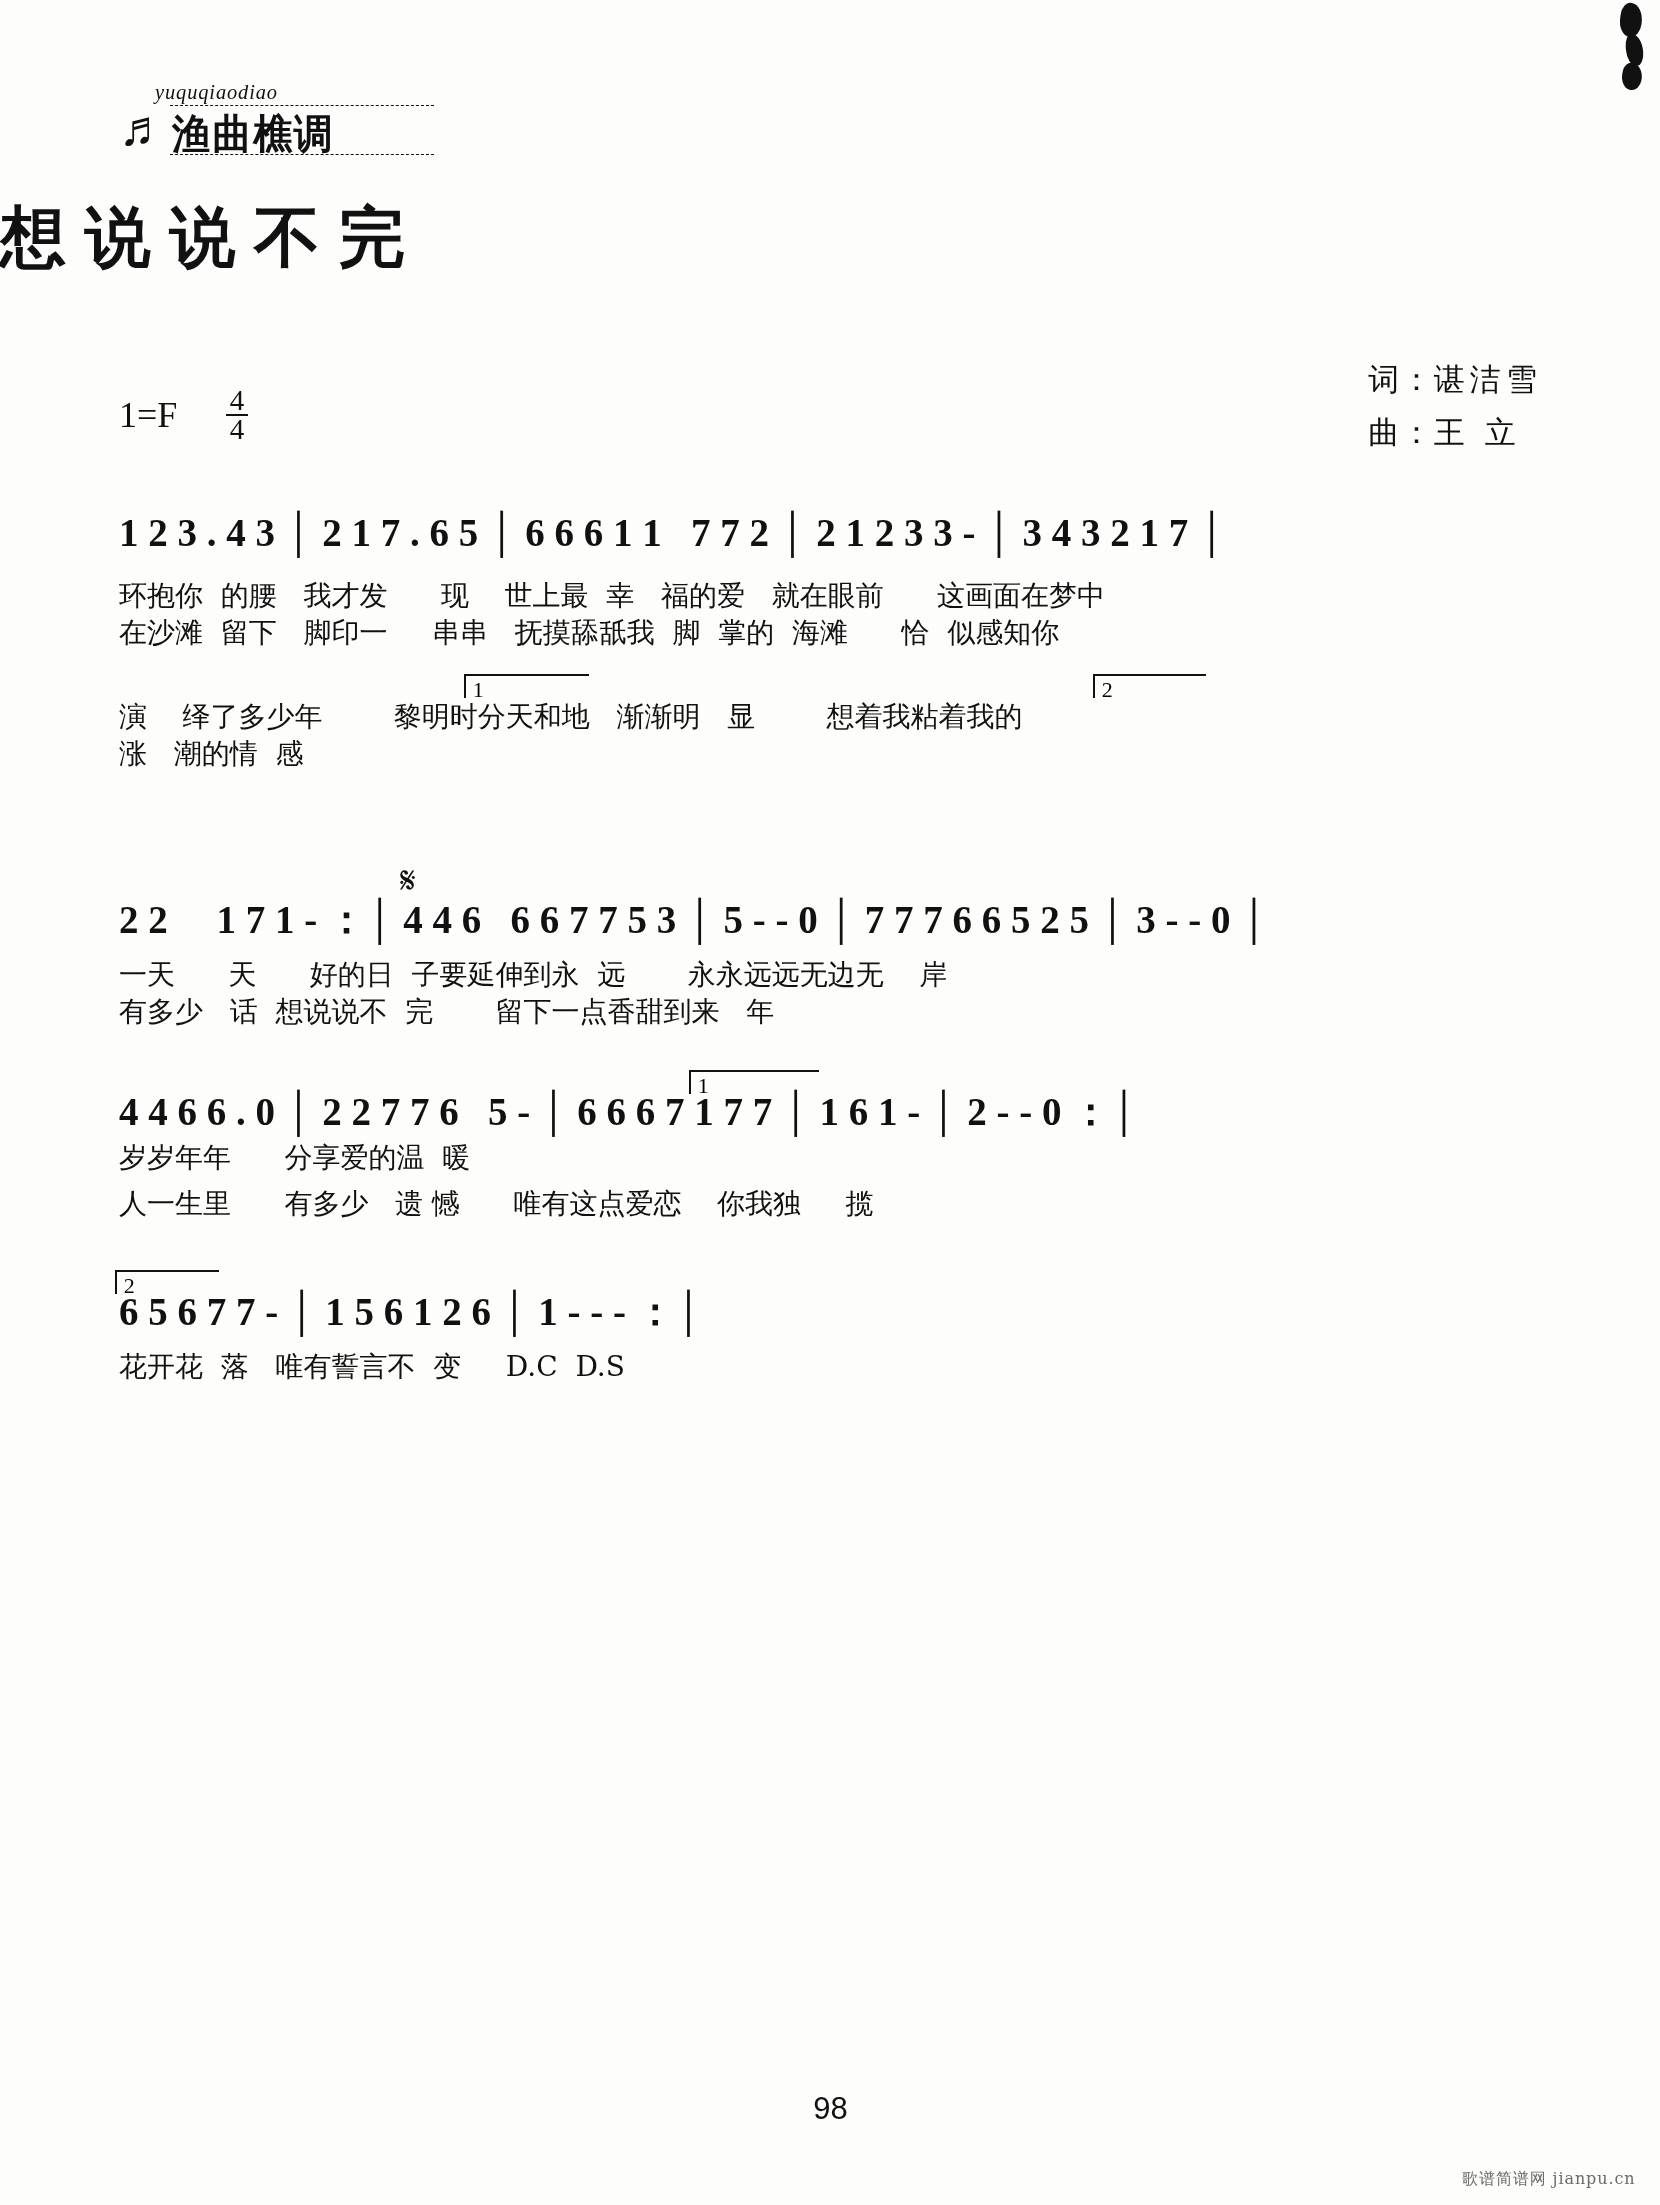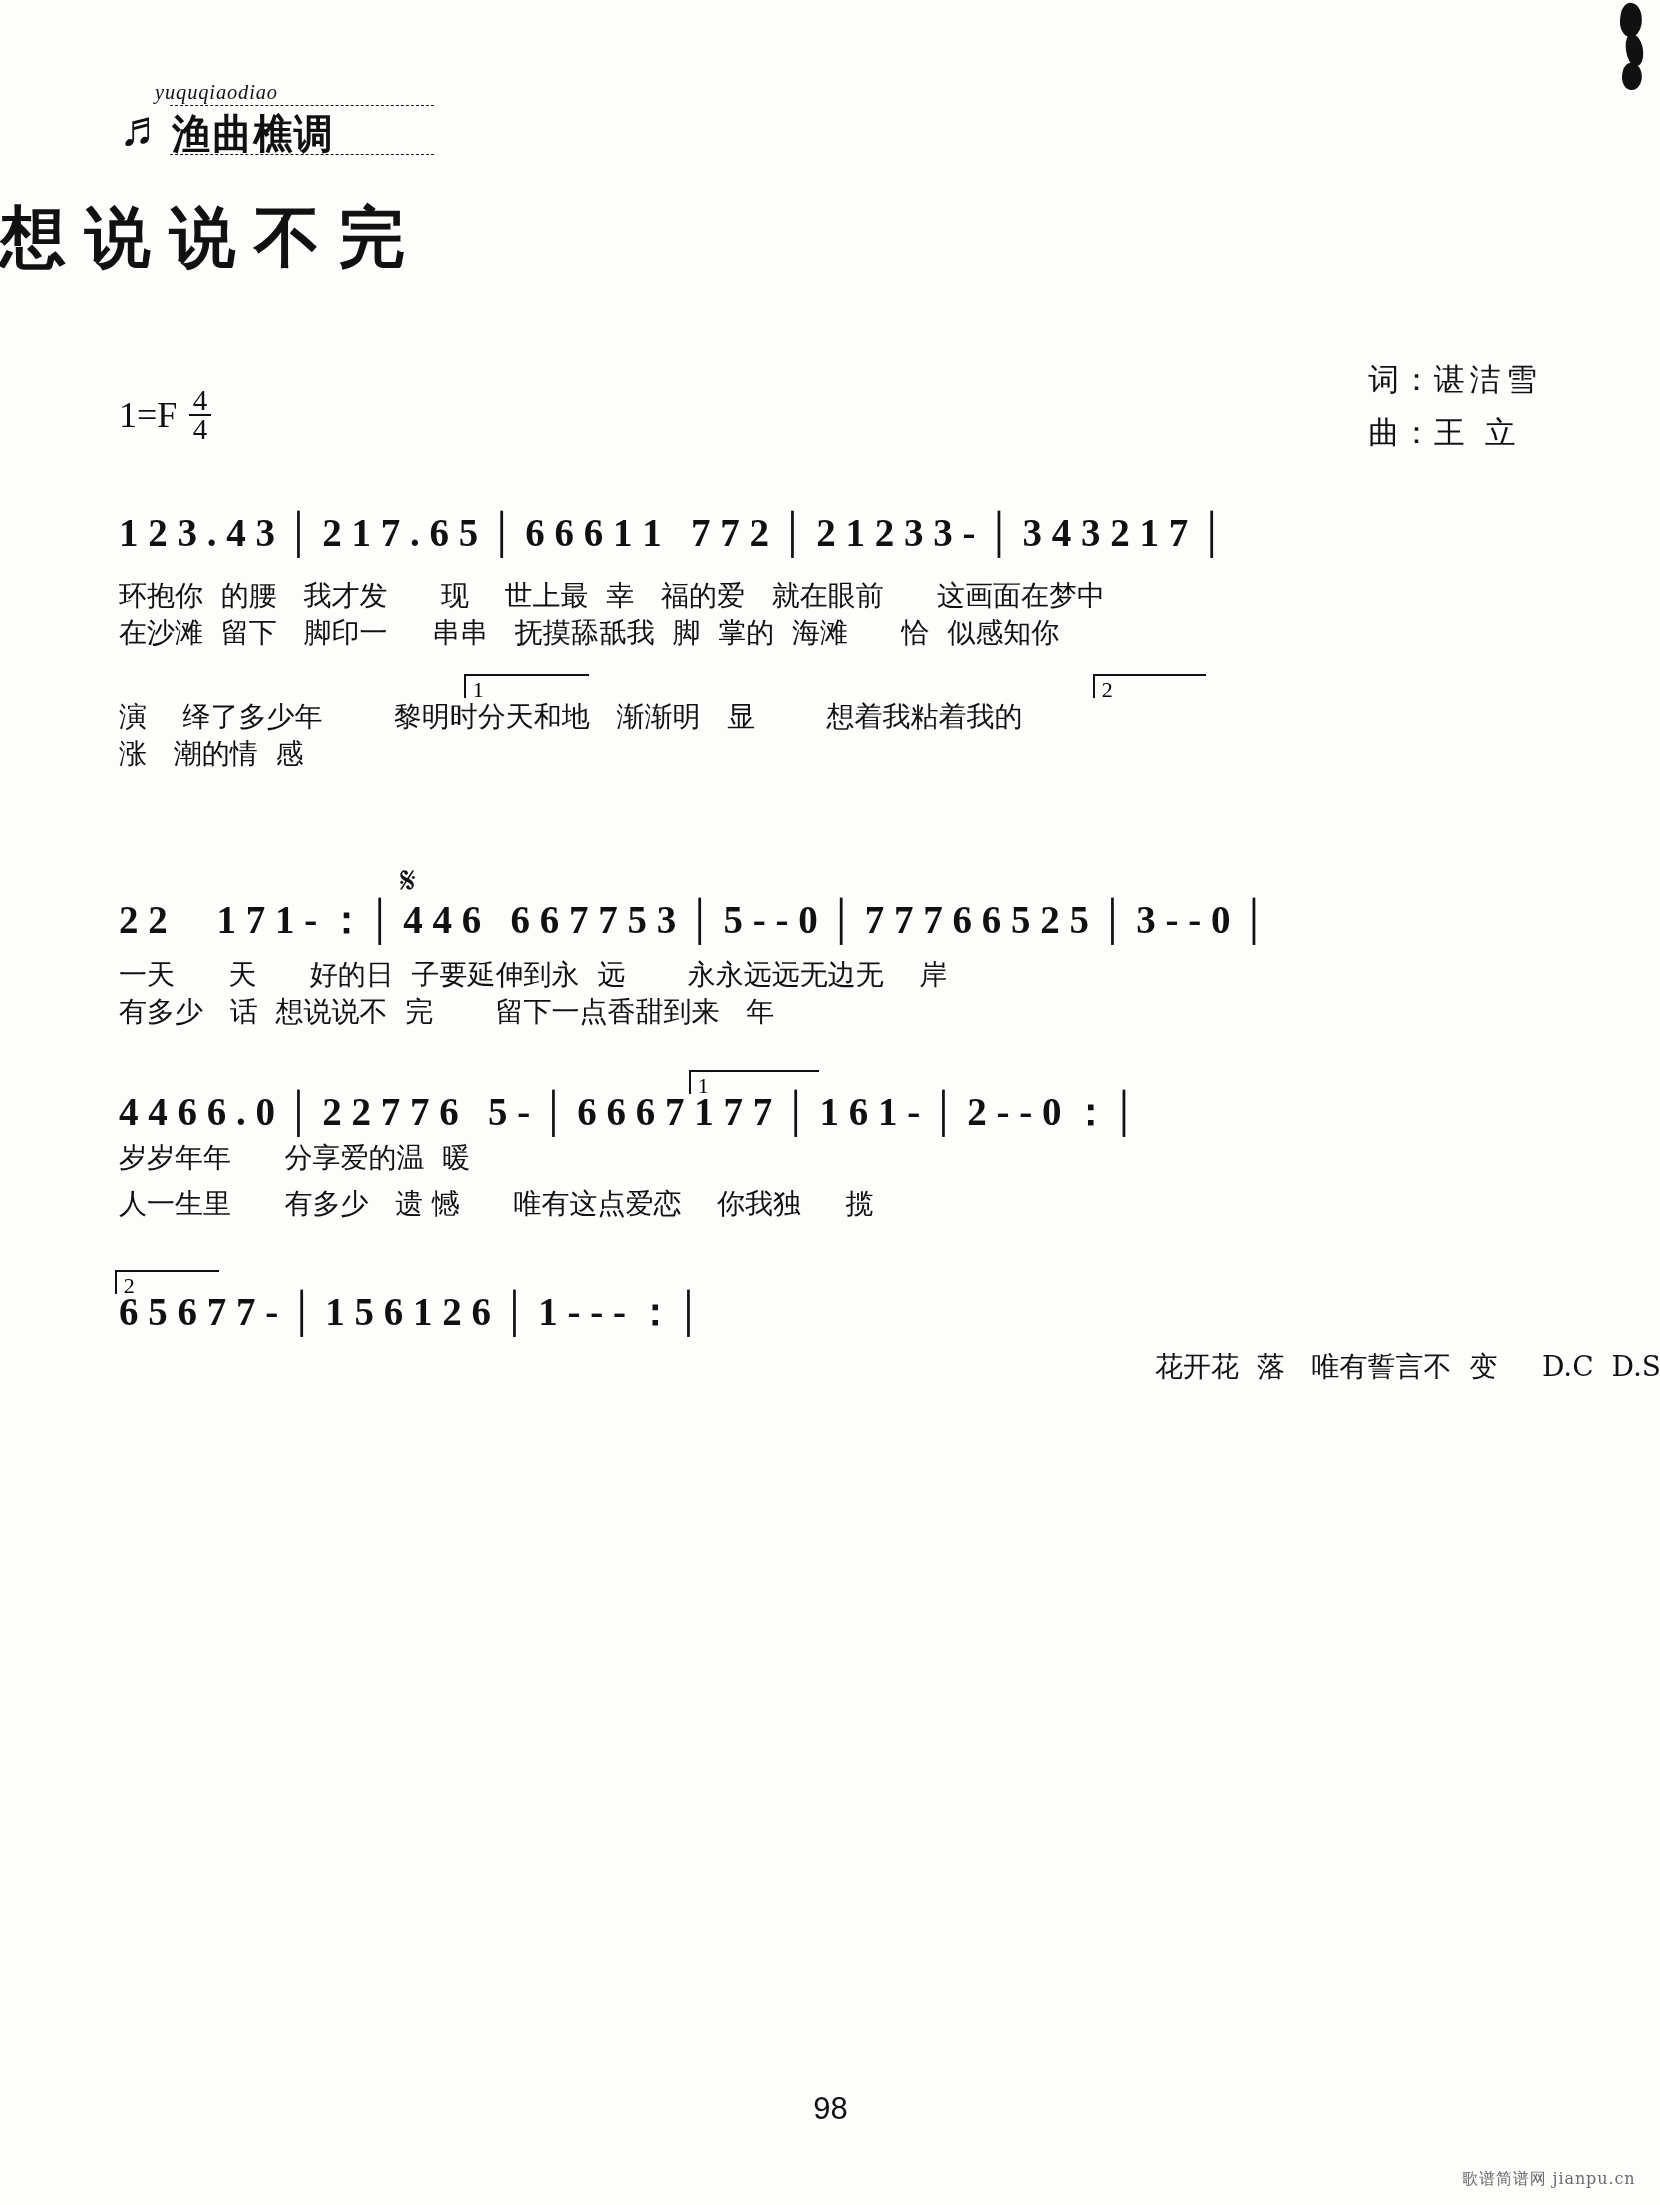--- a/index.html
+++ b/index.html
@@ -85,21 +85,21 @@
     text-align:left;
   }
   .credits div span.lbl{letter-spacing:1.7px;}
   .credits div span.nm{letter-spacing:5.1px;text-align:right;}
 
   
   .keysig{
     position:absolute;left:119px;top:387px;
     font-family:"Liberation Serif", serif;
     font-size:36px;color:#111;
-    display:flex;align-items:center;
+    display:flex;align-items:center;gap:37px;
   }
   .keysig .frac{
     display:inline-block;
     margin-left:12px;
     text-align:center;
     font-size:29px;
     line-height:27px;
   }
   .keysig .frac .num{display:block;border-bottom:2.6px solid #111;padding:0 3.4px;}
   .keysig .frac .den{display:block;padding:0 3.4px;}
@@ -225,19 +225,19 @@
     <div class="notes">4 4 6 6 . 0 │ 2 2 7 7 6   5 - │ 6 6 6 7 1 7 7 │ 1 6 1 - │ 2 - - 0 ：│</div>
     <div class="lyricline">岁岁年年      分享爱的温  暖</div>
     <div class="lyricline" style="margin-top:8.5px;">人一生里      有多少   遗 憾      唯有这点爱恋    你我独     揽</div>
   </div>
 
   <div class="system" style="top:1285px;">
     <div class="volta" style="left:115px;top:-15.3px;width:102px;">
       <span>2</span>
     </div>
     <div class="notes">6 5 6 7 7 - │ 1 5 6 1 2 6 │ 1 - - - ：│</div>
-    <div class="lyricline" style="margin-top:8.5px;text-align:right;">花开花  落   唯有誓言不  变     D.C  D.S</div>
+    <div class="lyricline" style="margin-top:8.5px;">花开花  落   唯有誓言不  变     D.C  D.S</div>
   </div>
 
   <div class="pagenum">98</div>
   <div class="footer-right">歌谱简谱网 jianpu.cn</div>
 </div>
 
 
 </body></html>

